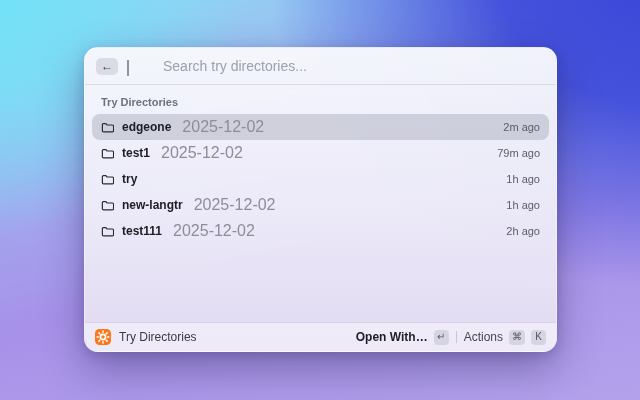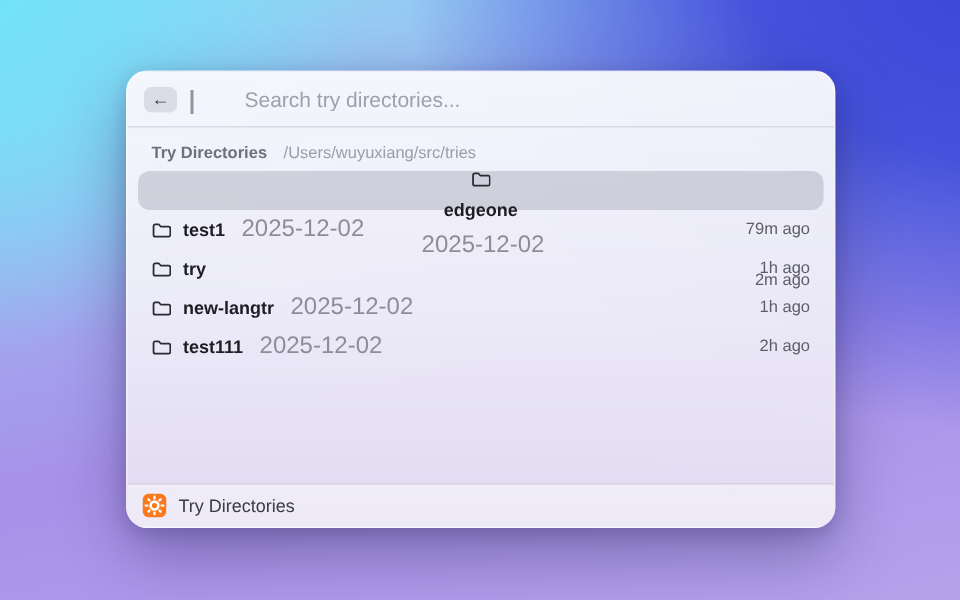--- a/index.html
+++ b/index.html
@@ -71,21 +71,21 @@
   .section-path  { color: #9c9daa; }
 
   .row {
     height: 26px;
     display: flex; align-items: center;
     gap: 8px;
     padding: 0 9px;
     border-radius: 8px;
     cursor: pointer;
   }
-  .row.selected { background: rgba(138,141,160,0.32); flex-direction: column; }
+  .row.selected { background: rgba(138,141,160,0.32); }
   .row .folder { flex: 0 0 auto; display: flex; }
   .item-name { font-size: 12px; font-weight: 700; color: #1d1d23; }
   .item-date { font-size: 16px; color: #8d8d9a; margin-left: 3px; }
   .item-time { margin-left: auto; font-size: 11px; color: #5d5d69; }
 
   
   .footer {
     position: absolute; left: 0; right: 0; bottom: 0;
     height: 29px;
     display: flex; align-items: center;
@@ -133,21 +133,20 @@
     </button>
     <div class="search-field">
       <div class="caret"></div>
       <input class="search-input" type="text" placeholder="Search try directories..." style="">
     </div>
   </div>
 
   <div class="content">
     <div class="section-header">
       <span class="section-title">Try Directories</span>
-      <span class="section-path">/Users/wuyuxiang/src/tries</span>
     </div>
     <div>
         <div class="row selected">
     <span class="folder">
       <svg width="13" height="11" viewBox="0 0 14 12">
         <path d="M1.4 3 a1.2 1.2 0 0 1 1.2-1.2 h2.7 l1.3 1.5 h5.8 a1.2 1.2 0 0 1 1.2 1.2 v5 a1.2 1.2 0 0 1 -1.2 1.2 h-9.8 a1.2 1.2 0 0 1 -1.2 -1.2 z" fill="none" stroke="#2a2a31" stroke-width="1.3" stroke-linejoin="round"></path>
       </svg>
     </span>
     <span class="item-name">edgeone</span>
     <span class="item-date">2025-12-02</span>
@@ -208,15 +207,27 @@
           <line x1="12.7" y1="8" x2="13.9" y2="8"></line>
           <line x1="3.9" y1="3.9" x2="4.7" y2="4.7"></line>
           <line x1="11.3" y1="11.3" x2="12.1" y2="12.1"></line>
           <line x1="3.9" y1="12.1" x2="4.7" y2="11.3"></line>
           <line x1="11.3" y1="4.7" x2="12.1" y2="3.9"></line>
         </g>
       </svg>
     </span>
     <span class="footer-label">Try Directories</span>
 
+    <div class="footer-right">
+      <button class="footer-action">
+        <span class="action-primary">Open With…</span>
+        <span class="keycap">↵</span>
+      </button>
+      <span class="vdivider"></span>
+      <button class="footer-action">
+        <span class="action-secondary">Actions</span>
+        <span class="keycap">⌘</span>
+        <span class="keycap">K</span>
+      </button>
+    </div>
   </div>
 
 </div>
 
 </body></html>

